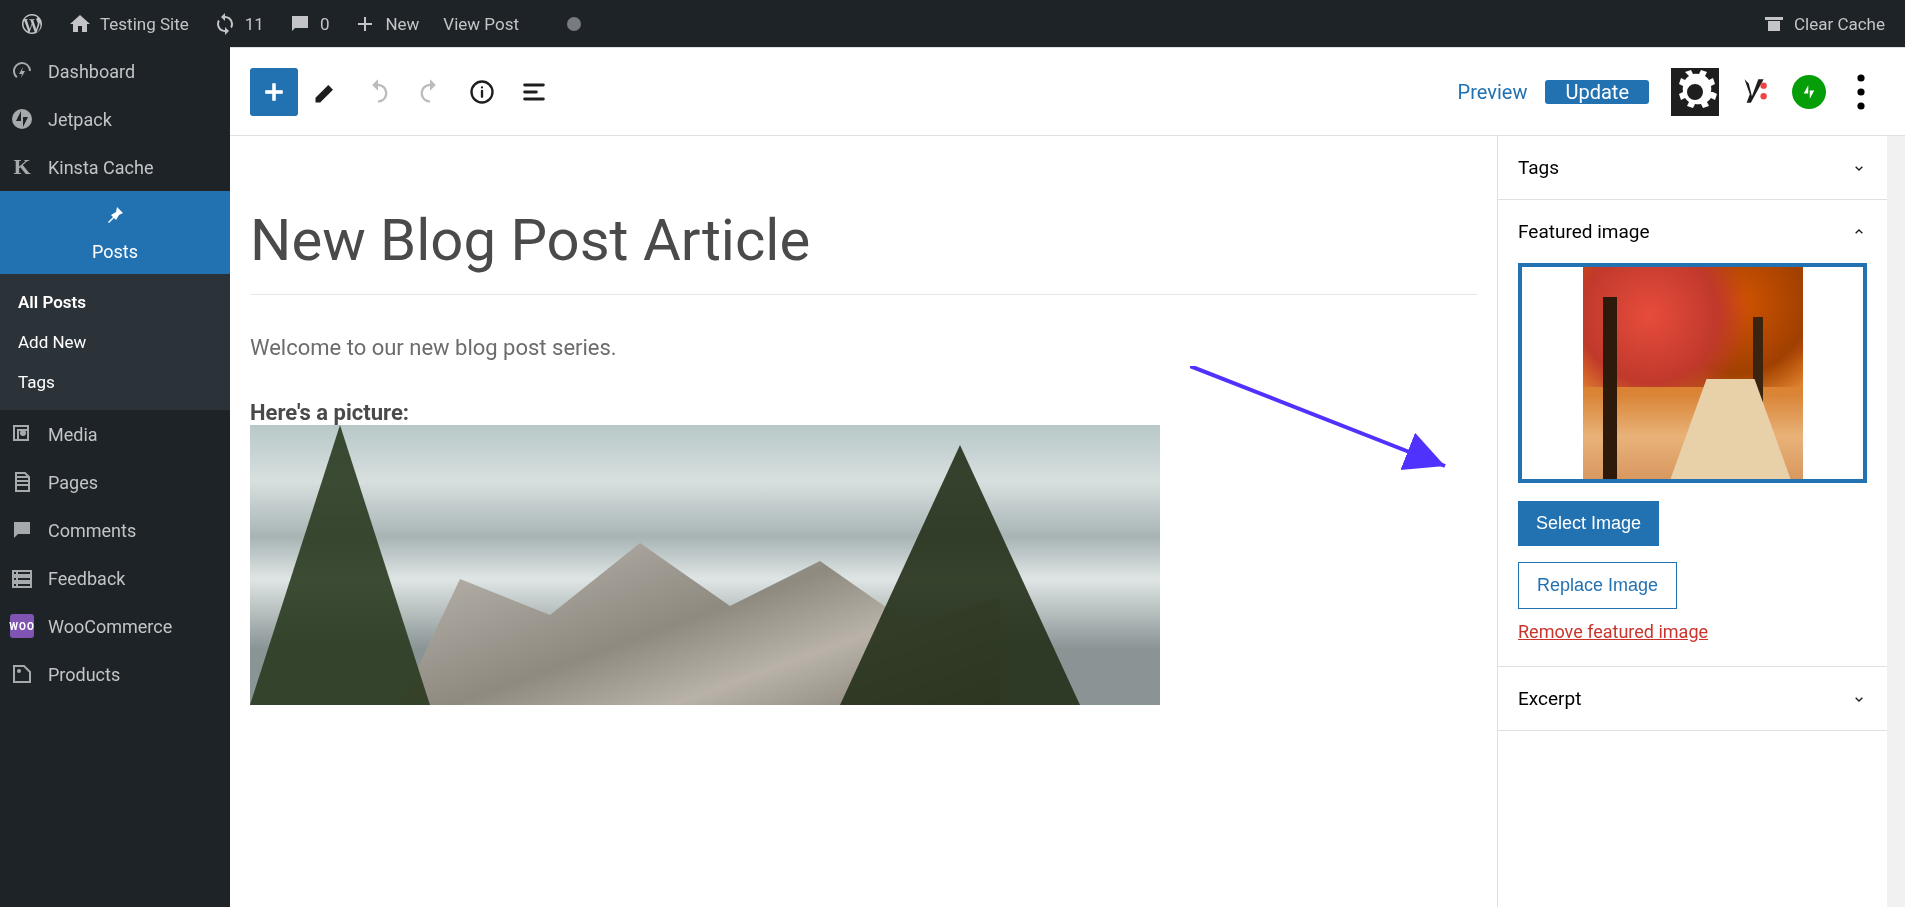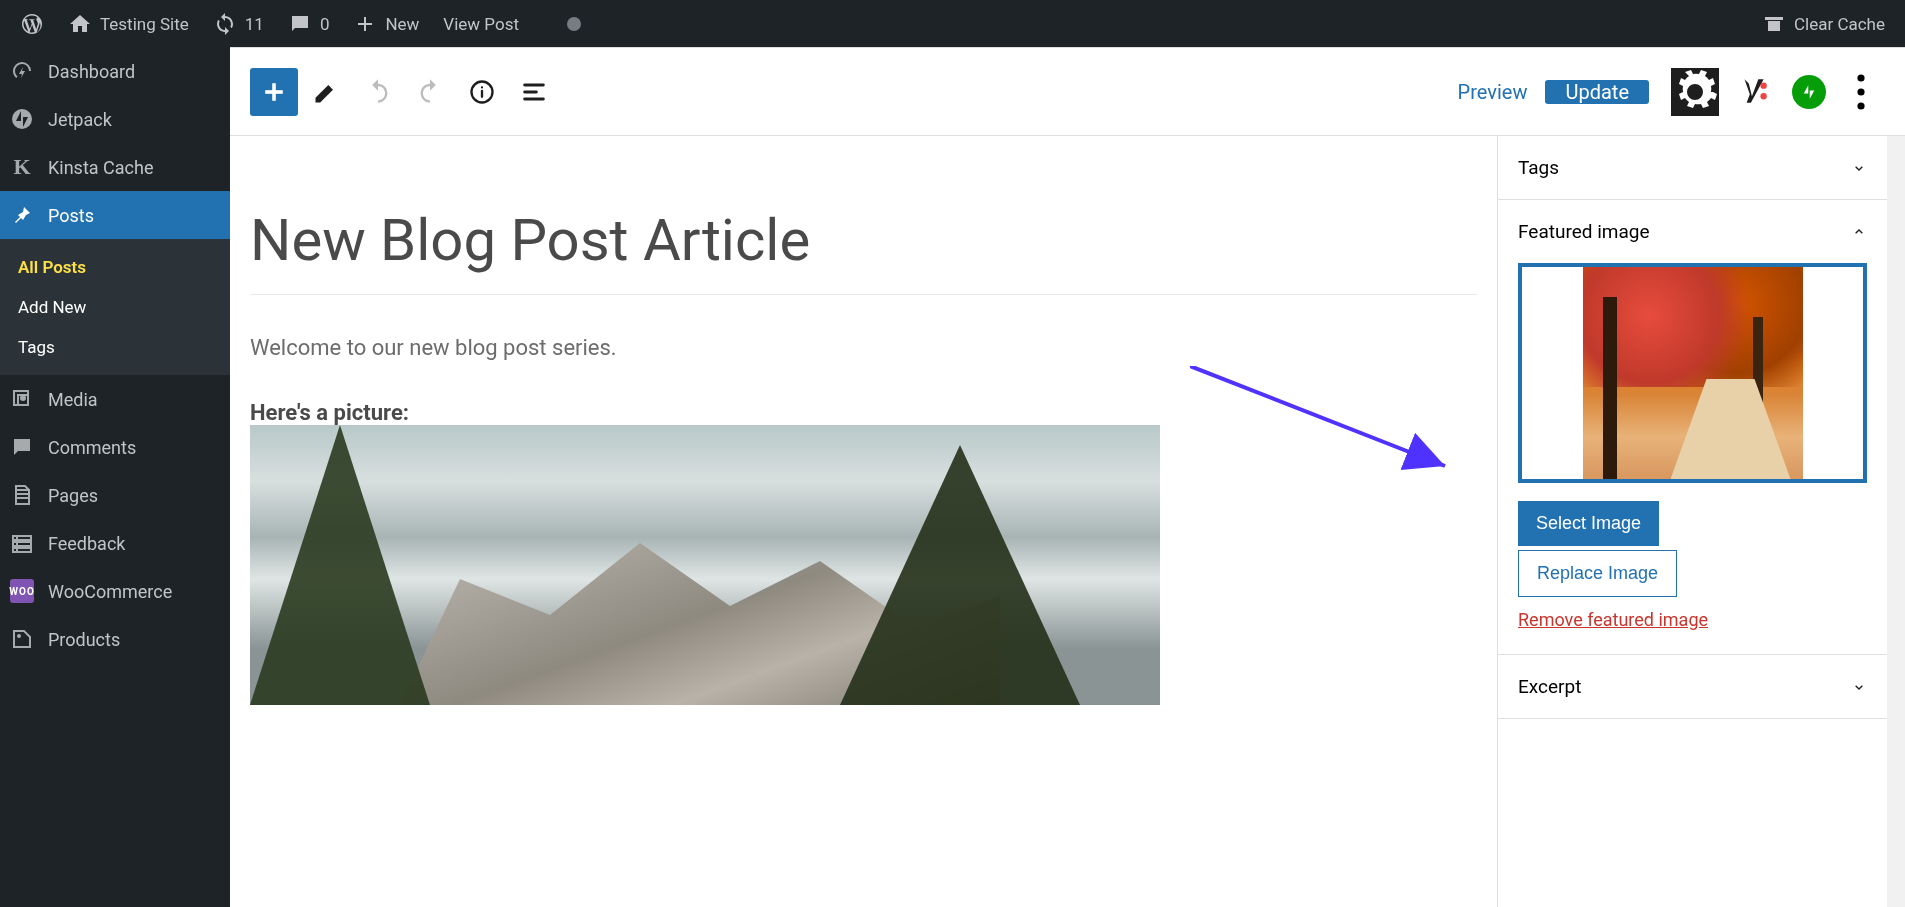--- a/index.html
+++ b/index.html
@@ -14,26 +14,26 @@
   .adminbar .yoast-bar { width:24px; height:24px; display:flex; align-items:center; justify-content:center;}
   .adminbar .yoast-bar svg { fill:#a7aaad;}
 
   
   .wrap { display: flex; height: calc(907px - 47px); }
 
   
   .sidebar { width: 230px; background: #1d2327; color: #c3c4c7; font-size: 18px; overflow-y:auto;}
   .sidebar .menu-item { display: flex; align-items: center; gap: 14px; padding: 12px 10px; cursor: pointer; position: relative;}
   .sidebar .menu-item svg, .sidebar .menu-item .icon { width: 24px; height: 24px; fill: #a7aaad; display:flex; align-items:center; justify-content:center;}
-  .sidebar .menu-item.current { background: #2271b1; color: #fff; }
+  .sidebar .menu-item.current { background: #2271b1; color: #fff; flex-direction: column; }
   .sidebar .menu-item.current svg { fill: #fff; }
   .sidebar .menu-item.current::after { content:""; position:absolute; right:-10px; top:50%; transform:translateY(-50%); border:10px solid transparent; border-right-color:#f0f0f1;}
   .sidebar .submenu { background: #2c3338; padding: 8px 0; }
   .sidebar .submenu .sub-item { padding: 10px 16px 10px 18px; font-size: 17px; color: #ffffff; cursor:pointer;}
-  .sidebar .submenu .sub-item.current { color: #fde047; font-weight: 600; }
+  .sidebar .submenu .sub-item.current { color: #ffffff; font-weight: 600; }
   .sidebar .kinsta-k { font-family: Georgia, serif; font-weight:700; color:#a7aaad; font-size:22px;}
   .sidebar .woo-badge { background:#7f54b3; color:#fff; font-size:10px; padding:3px 3px; border-radius:3px; font-weight:700; letter-spacing:1px;}
 
   
   .main { flex: 1; background: #fff; display: flex; flex-direction: column; position: relative; border-top:1px solid #e0e0e0;}
   
   .editor-bar { height: 88px; background: #fff; border-bottom: 1px solid #e0e0e0; display:flex; align-items:center; padding:0 20px; gap:4px;}
   .editor-bar .btn { width:48px; height:48px; display:flex; align-items:center; justify-content:center; cursor:pointer; border-radius:3px;}
   .editor-bar .btn.primary { background:#2271b1; }
   .editor-bar .btn.primary svg { fill:#fff; stroke:#fff; }
@@ -72,21 +72,21 @@
   .panel-header .chev { width:16px; height:16px; }
   .panel-body { padding: 0 20px 24px 20px;}
   .featured-thumb { border:4px solid #2271b1; height:220px; display:flex; align-items:center; justify-content:center; margin-bottom:18px; cursor:pointer; background:#fff;}
   .featured-thumb .img { width:220px; height:212px; background: linear-gradient(180deg,#d35400 0%,#c0392b 30%,#e67e22 45%,#d98436 60%,#e8b278 80%,#d89860 100%); position:relative; overflow:hidden;}
   .featured-thumb .img .path { position:absolute; bottom:0; left:40%; width:120px; height:100px; background:#e8d0a8; clip-path: polygon(30% 0%,70% 0%,100% 100%,0% 100%); }
   .featured-thumb .img .trunk1 { position:absolute; left:20px; top:30px; width:14px; height:182px; background:#2d1a0a;}
   .featured-thumb .img .trunk2 { position:absolute; right:40px; top:50px; width:10px; height:162px; background:#3a2410;}
   .featured-thumb .img .canopy { position:absolute; top:0; left:0; right:0; height:120px; background: radial-gradient(circle at 30% 40%,#e74c3c 0%,#c0392b 40%,transparent 60%), radial-gradient(circle at 70% 30%,#d35400 0%,#a04000 40%,transparent 60%), radial-gradient(circle at 50% 60%,#e67e22 0%,#ba6516 40%,transparent 65%);}
   .btn-primary { background:#2271b1; color:#fff; padding:12px 18px; font-size:18px; border:none; cursor:pointer; display:inline-block;}
   .btn-secondary { background:#fff; color:#2271b1; padding:12px 18px; font-size:18px; border:1px solid #2271b1; cursor:pointer; display:inline-block; margin-top:0;}
-  .btn-row { display:flex; flex-direction:column; align-items:flex-start; gap:4px;}
+  .btn-row { display:flex; flex-direction:column; align-items:flex-start; gap:16px;}
   .btn-row .btn-primary { margin-bottom:0;}
   .remove-link { color:#c9352c; text-decoration:underline; font-size:18px; cursor:pointer; display:inline-block; margin-top:12px;}
 
   
   .outer-scroll { width:18px; background:#f1f1f1;}
 </style>
 </head>
 <body>
 
 <div class="adminbar">
@@ -173,30 +173,30 @@
     <div class="menu-item">
       <svg viewBox="0 0 24 24">
           <path d="M4 4h14v14H4z" fill="none" stroke="#a7aaad" stroke-width="2"></path>
           <circle cx="13" cy="11" r="3" fill="#a7aaad"></circle>
           <path d="M8 8h10v10H8z" fill="none" stroke="#a7aaad" stroke-width="2"></path>
         </svg>
       <span>Media</span>
     </div>
     <div class="menu-item">
       <svg viewBox="0 0 24 24">
-          <path d="M4 4h16v12H8l-4 4z"></path>
-        </svg>
-      <span>Comments</span>
-    </div>
-    <div class="menu-item">
-      <svg viewBox="0 0 24 24">
           <path d="M6 3h9l4 4v14H6z" fill="none" stroke="#a7aaad" stroke-width="2"></path>
           <path d="M6 7h13M6 11h13M6 15h13" stroke="#a7aaad" stroke-width="2"></path>
         </svg>
       <span>Pages</span>
+    </div>
+    <div class="menu-item">
+      <svg viewBox="0 0 24 24">
+          <path d="M4 4h16v12H8l-4 4z"></path>
+        </svg>
+      <span>Comments</span>
     </div>
     <div class="menu-item">
       <svg viewBox="0 0 24 24">
           <path d="M3 5h18v4H3zM3 11h18v4H3zM3 17h18v4H3z" fill="none" stroke="#a7aaad" stroke-width="2"></path>
           <path d="M6 7h2M6 13h2M6 19h2" stroke="#a7aaad" stroke-width="2"></path>
         </svg>
       <span>Feedback</span>
     </div>
     <div class="menu-item">
       <span class="icon woo-badge">WOO</span>

